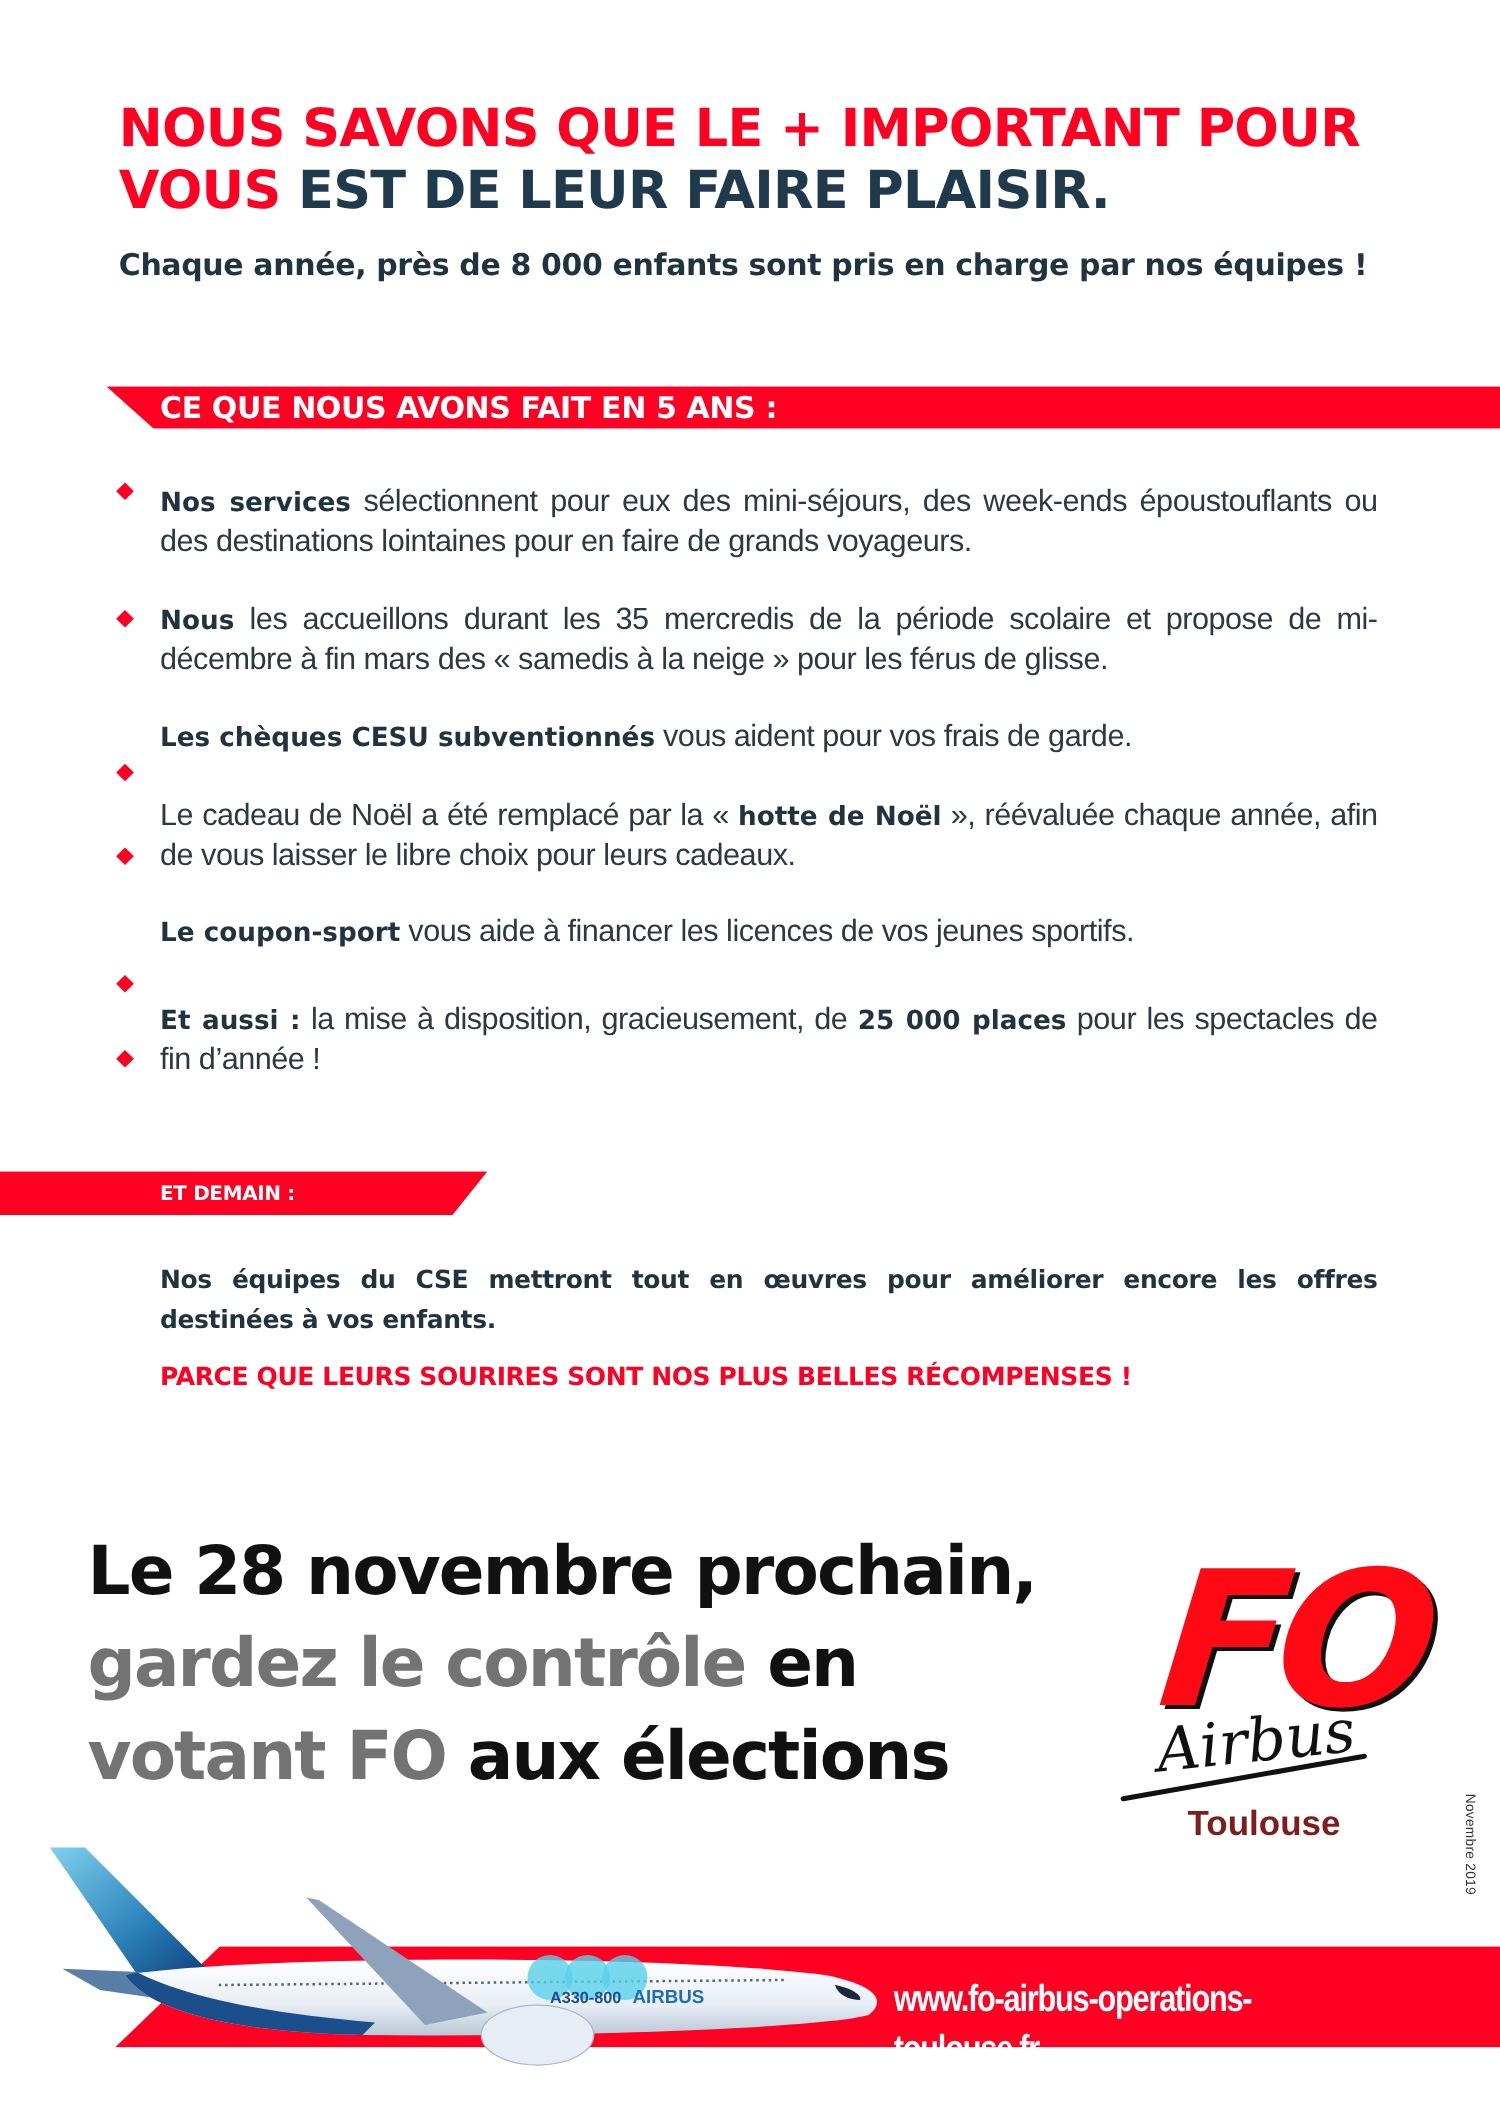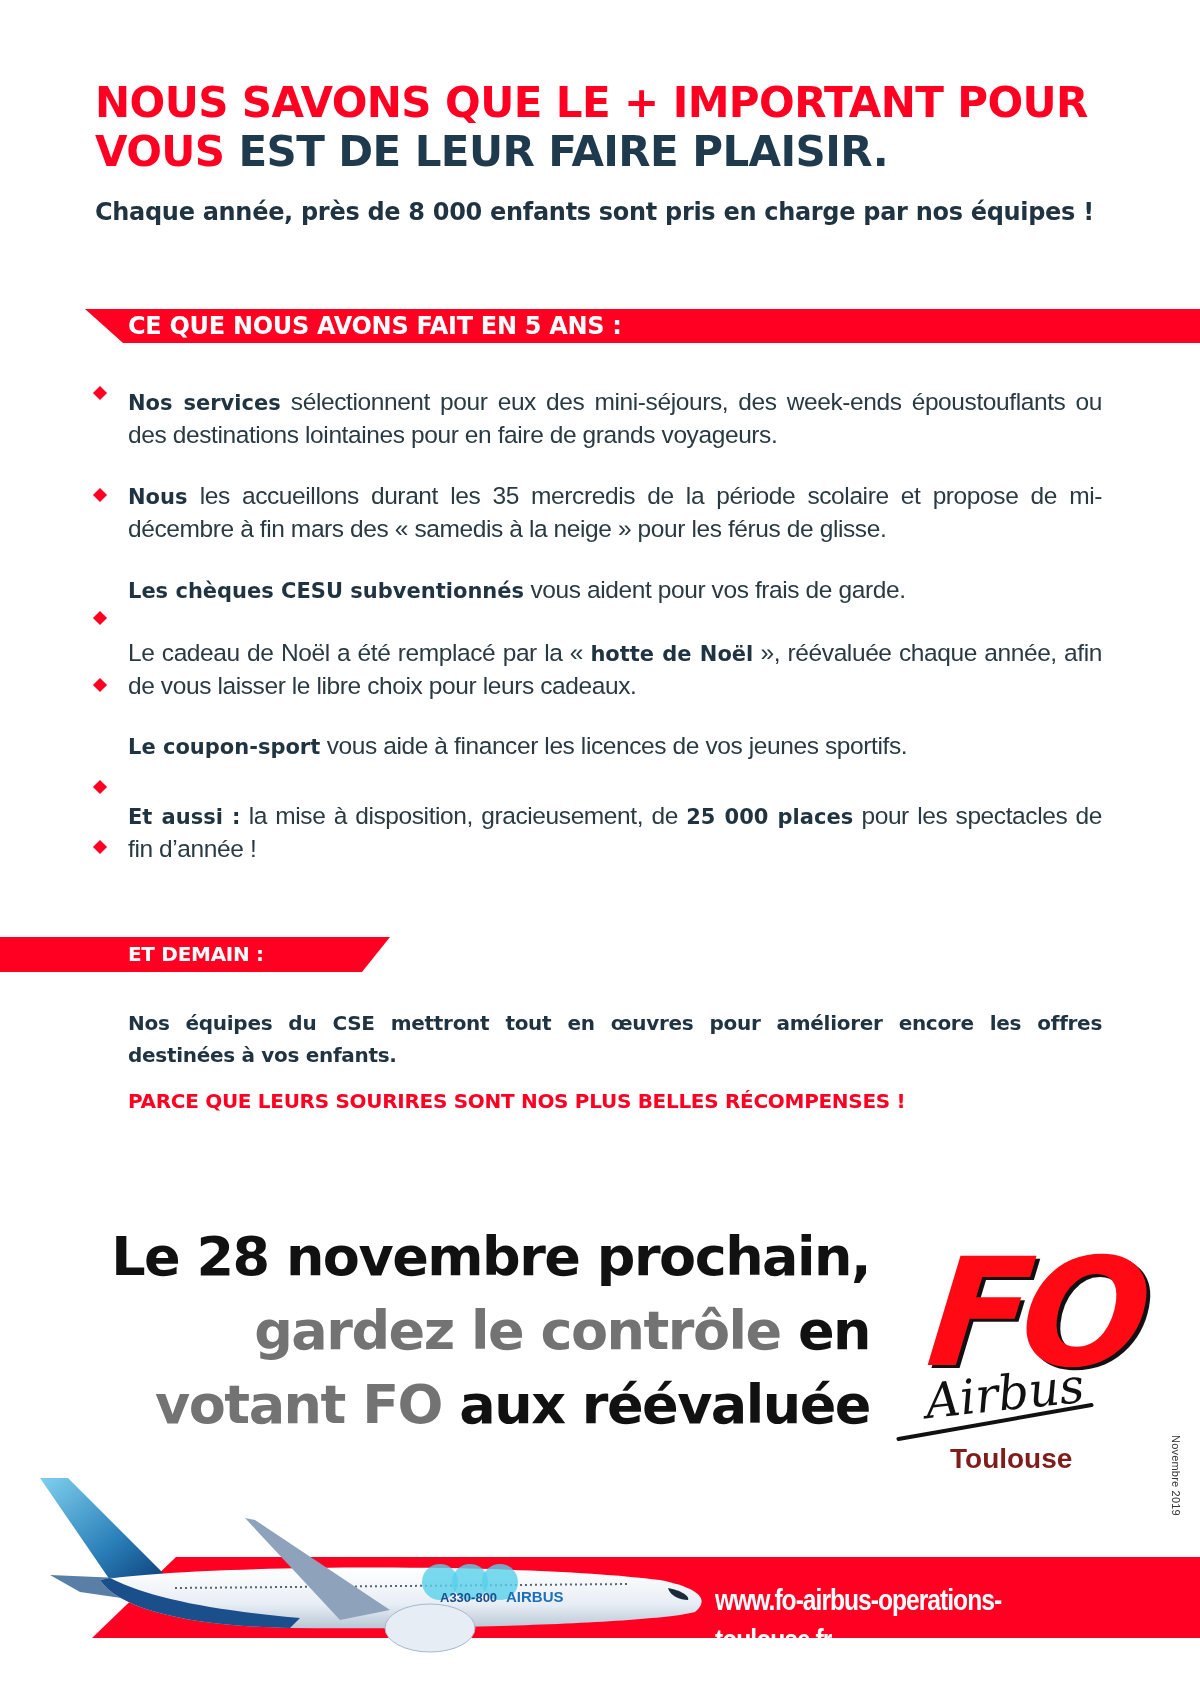--- a/index.html
+++ b/index.html
@@ -16,37 +16,37 @@
               line-height:31px; letter-spacing:-0.3px; color:#1f3340; margin:0; }
 
   
   .band1 { left:85px; top:309px; width:1115px; height:34px; background:#ff0022;
            clip-path:polygon(0 0, 100% 0, 100% 100%, 38px 100%); }
   .band1-text { left:128px; top:309px; height:30px; line-height:34px; color:#ffffff;
                 font-weight:bold; font-size:24px; letter-spacing:-0.3px; }
   .band2 { left:0; top:937px; width:390px; height:35px; background:#ff0022;
            clip-path:polygon(0 0, 100% 0, 362px 100%, 0 100%); }
   .band2-text { left:128px; top:937px; height:35px; line-height:35px; color:#ffffff;
-                font-weight:bold; font-size:20px; letter-spacing:-0.3px; }
+                font-weight:bold; font-size:16px; letter-spacing:-0.3px; }
 
   
   .bullet { width:10px; height:10px; background:#ff0022; transform:rotate(45deg); }
   .para { left:128px; width:974px; font-family:"Liberation Sans", sans-serif;
           font-size:24.5px; line-height:32px; color:#2a3a42; text-align:justify; letter-spacing:-0.4px; }
   .para b { font-family:"DejaVu Sans", sans-serif; font-weight:bold; font-size:21px;
             color:#1f3340; letter-spacing:0; }
   .para.single { text-align:left; }
 
   .demain { left:128px; top:1007px; width:974px; font-weight:bold; font-size:20px;
             line-height:32px; color:#1f3340; text-align:justify; letter-spacing:-0.3px; }
   .slogan { left:128px; top:1088px; width:980px; font-weight:bold; font-size:20px;
             line-height:26px; color:#ff0022; letter-spacing:-0.3px; }
 
   
-  .cta { right:330px; top:1220px; width:800px; text-align:right; font-weight:bold;
+  .cta { right:330px; top:1220px; width:800px; text-align:left; font-weight:bold;
          font-size:54px; line-height:74px; color:#111111; letter-spacing:-1.5px; }
   .cta .red { color:#737373;margin-top:36px; }
   .logo-fo { left:930px; top:1228px; font-family:"DejaVu Sans", sans-serif; font-weight:bold;
              font-style:italic; font-size:150px; line-height:170px; color:#ff0a14;
              letter-spacing:-10px; transform:skewX(-6deg);
              text-shadow:4px 3px 0 #111; }
   .logo-airbus { left:925px; top:1365px; font-family:"DejaVu Serif", serif; font-style:italic;
                  font-size:48px; color:#111; transform:rotate(-6deg); }
   .logo-swoosh { left:895px; top:1420px; width:200px; height:4px; background:#111;
                  transform:rotate(-10deg); border-radius:2px; }
@@ -104,21 +104,21 @@
 </div>
 
 <div class="abs band2"></div>
 <div class="abs band2-text">ET DEMAIN :</div>
 <div class="abs demain">Nos équipes du CSE mettront tout en œuvres pour améliorer encore les offres destinées à vos enfants.</div>
 <div class="abs slogan">PARCE QUE LEURS SOURIRES SONT NOS PLUS BELLES RÉCOMPENSES !</div>
 
 <div class="abs cta">
   <div>Le 28 novembre prochain,</div>
   <div><span class="red">gardez le contrôle</span><span> en</span></div>
-  <div><span class="red">votant FO</span><span> aux réévaluée</span></div>
+  <div><span class="red">votant FO</span><span> aux élections</span></div>
 </div>
 
 <div class="abs logo-fo">FO</div>
 <div class="abs logo-airbus">Airbus</div>
 <div class="abs logo-swoosh"></div>
 <div class="abs logo-toulouse">Toulouse</div>
 
 <div class="abs date-vert">Novembre 2019</div>
 
 <div class="abs footer-band"></div>

